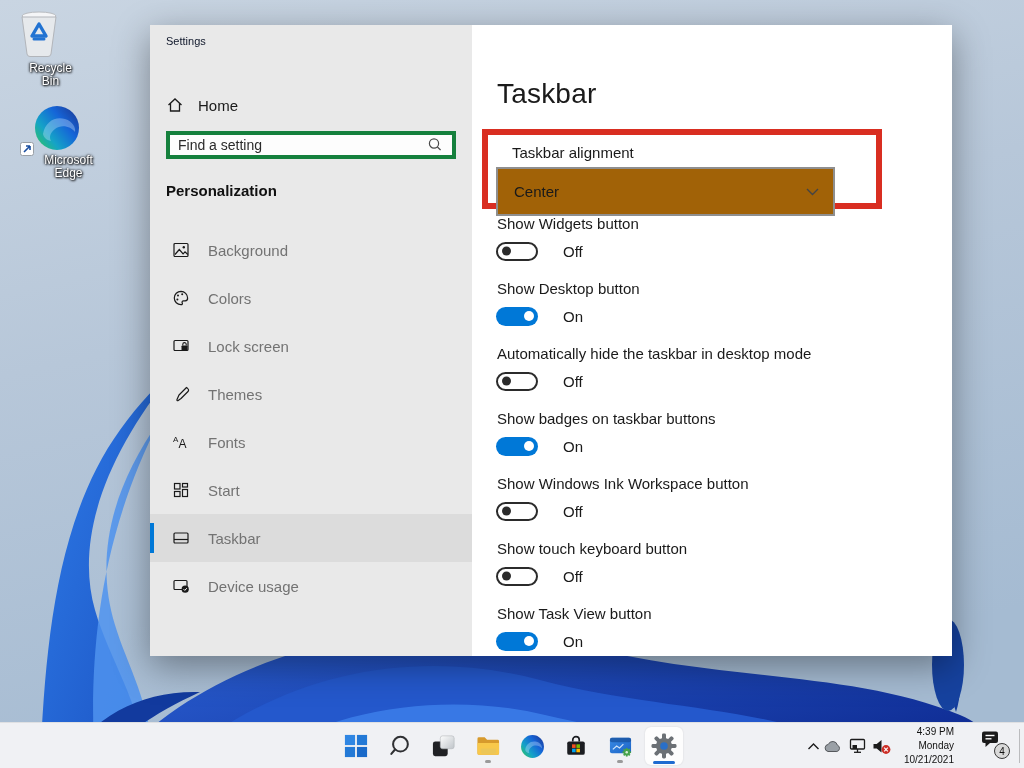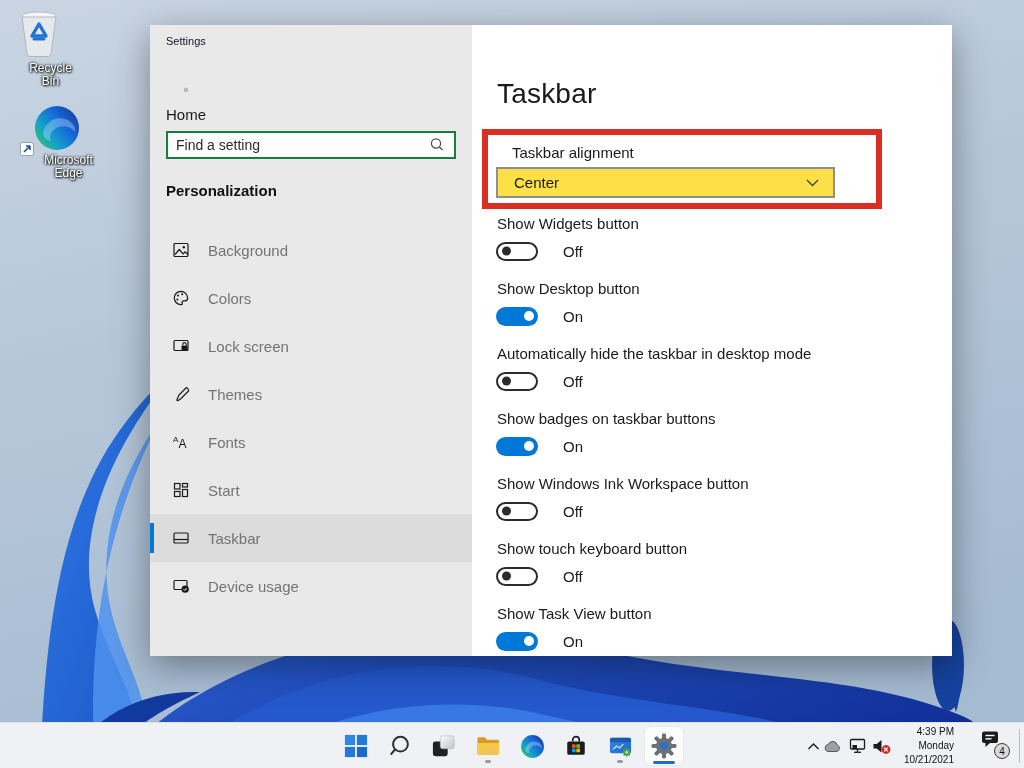--- a/index.html
+++ b/index.html
@@ -20,25 +20,25 @@
   }
   
   .win {
     position:absolute; left:150px; top:25px; width:802px; height:631px;
     background:#ffffff; z-index:2; box-shadow:0 10px 34px rgba(0,0,0,.38);
   }
   .sidebar { position:absolute; left:0; top:0; width:322px; height:631px; background:#e9e9e9; }
   .win-title { position:absolute; left:16px; top:10px; font-size:11px; color:#0f172a; }
   .caption-btns { position:absolute; top:6px; right:8px; height:24px; }
   .cap-btn { position:absolute; top:0; width:30px; height:24px; display:flex; align-items:center; justify-content:center; }
-  .home-row { position:absolute; left:16px; top:62px; height:36px; display:flex; align-items:center; gap:14px;flex-direction:column; }
+  .home-row { position:absolute; left:16px; top:62px; height:36px; display:flex; align-items:center; gap:14px; }
   .home-row .lbl { font-size:15px; color:#1a1a1a; }
   .search-box {
     position:absolute; left:16px; top:106px; width:290px; height:28px;
-    border:2px solid #15803d; background:#fdfdfd; display:flex; align-items:center;
+    border:4px solid #15803d; background:#fdfdfd; display:flex; align-items:center;
   }
   .search-box input {
     flex:1; border:0; outline:0; background:transparent; font-size:14px; color:#1f1f1f;
     padding:0 4px 0 8px; font-family:"Liberation Sans",sans-serif;
   }
   .search-box input::placeholder { color:#2b2b2b; opacity:1; }
   .side-section { position:absolute; left:16px; top:157px; font-size:15px; font-weight:bold; color:#111; }
   .side-item {
     position:absolute; left:0; width:322px; height:48px;
     display:flex; align-items:center; gap:18px; padding-left:22px; cursor:default;
@@ -46,22 +46,22 @@
   .side-item .side-label { font-size:15px; color:#737373; }
   .side-item.selected { background:rgba(0,0,0,.055); }
   .side-item.selected::before {
     content:''; position:absolute; left:0; top:9px; width:4px; height:30px; background:#0078d7;
   }
   .content { position:absolute; left:322px; top:0; width:480px; height:631px; background:#fff; }
   .page-title { position:absolute; left:25px; top:53px; font-size:28px; font-weight:300; color:#1a1a1a; letter-spacing:.2px; }
   .red-box { position:absolute; left:10px; top:104px; width:400px; height:80px; border:6px solid #d92e21; }
   .align-label { position:absolute; left:40px; top:119px; font-size:15px; color:#1a1a1a; }
   .dropdown {
-    position:absolute; left:24px; top:142px; width:339px; height:31px;
-    border:2px solid #8f8f8f; background:#fde047; display:flex; align-items:center;
+    position:absolute; left:24px; top:142px; width:339px; height:49px;
+    border:2px solid #8f8f8f; background:#a16207; display:flex; align-items:center;
   }
   .dropdown .dd-value { flex:1; padding-left:16px; font-size:15px; color:#1a1a1a; }
   .dropdown .dd-chev { margin-right:14px; display:flex; }
   .tgl-label { position:absolute; left:25px; font-size:15px; color:#1a1a1a; white-space:nowrap; }
   .tgl-row { position:absolute; left:24px; height:20px; display:flex; align-items:center; gap:25px; }
   .toggle { position:relative; width:42px; height:19px; border-radius:10px; }
   .toggle.off { border:2px solid #2b2b2b; background:#fff; }
   .toggle.off::after { content:''; position:absolute; left:4px; top:50%; transform:translateY(-50%);
     width:9px; height:9px; border-radius:50%; background:#2b2b2b; }
   .toggle.on { background:#0078d7; }

